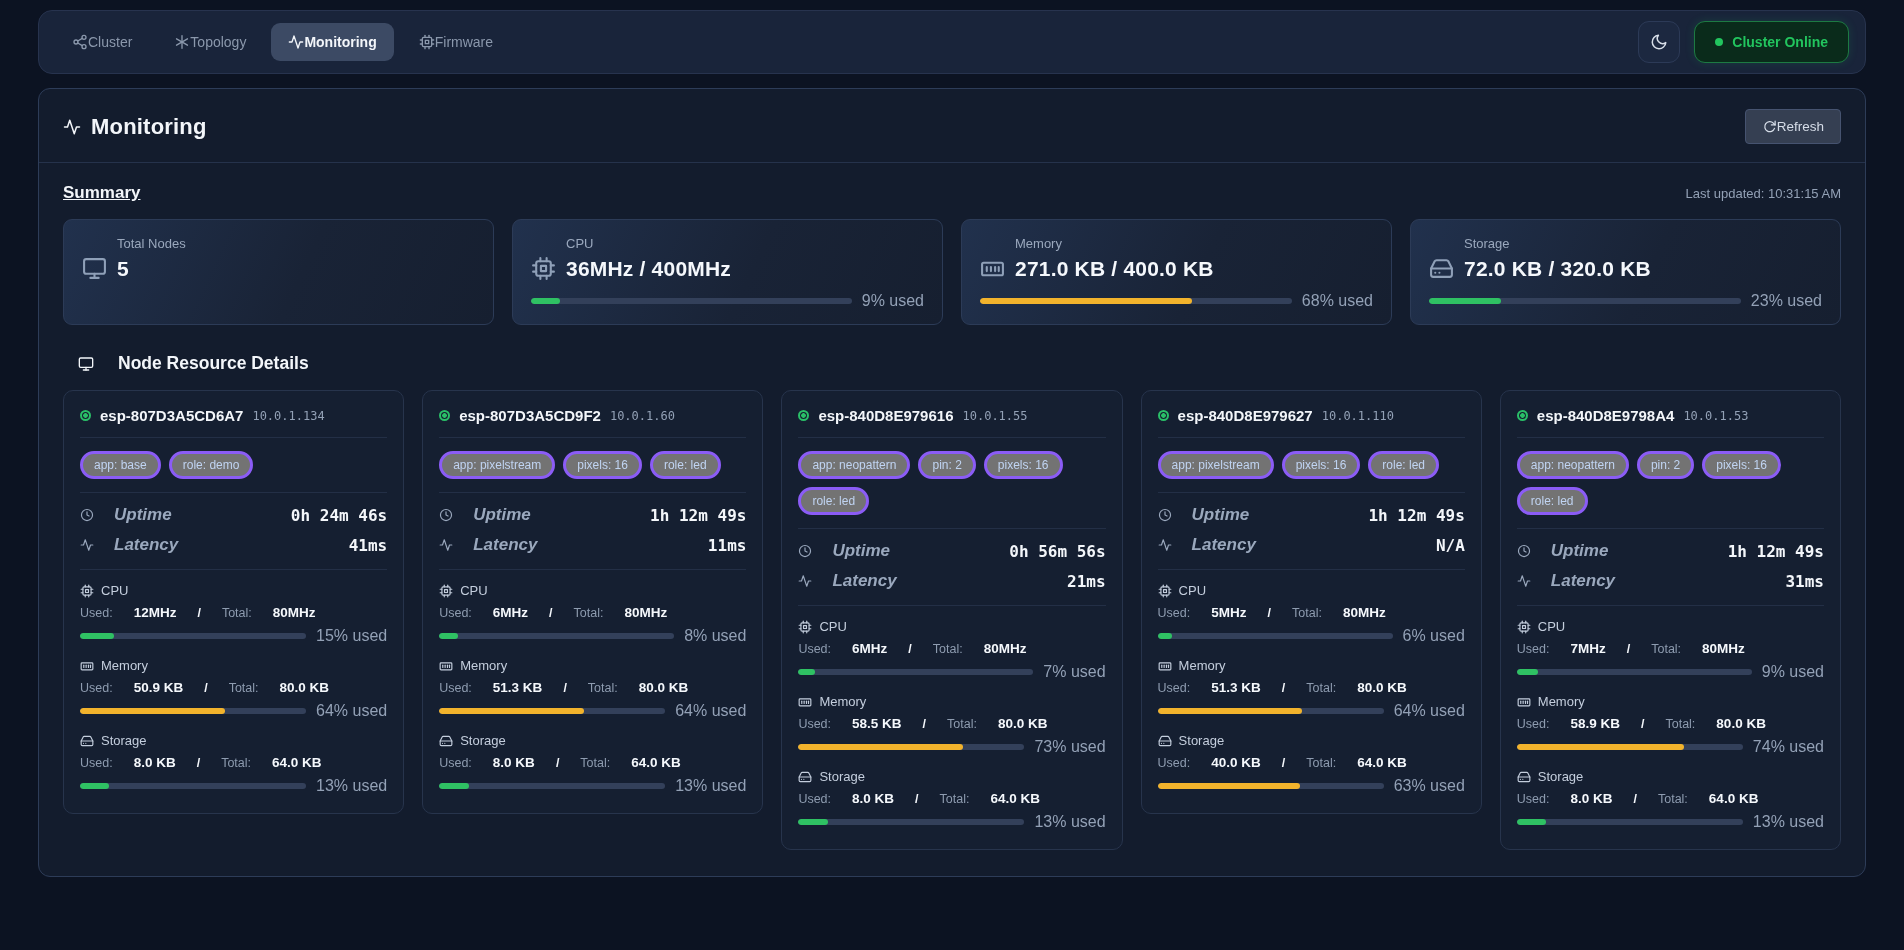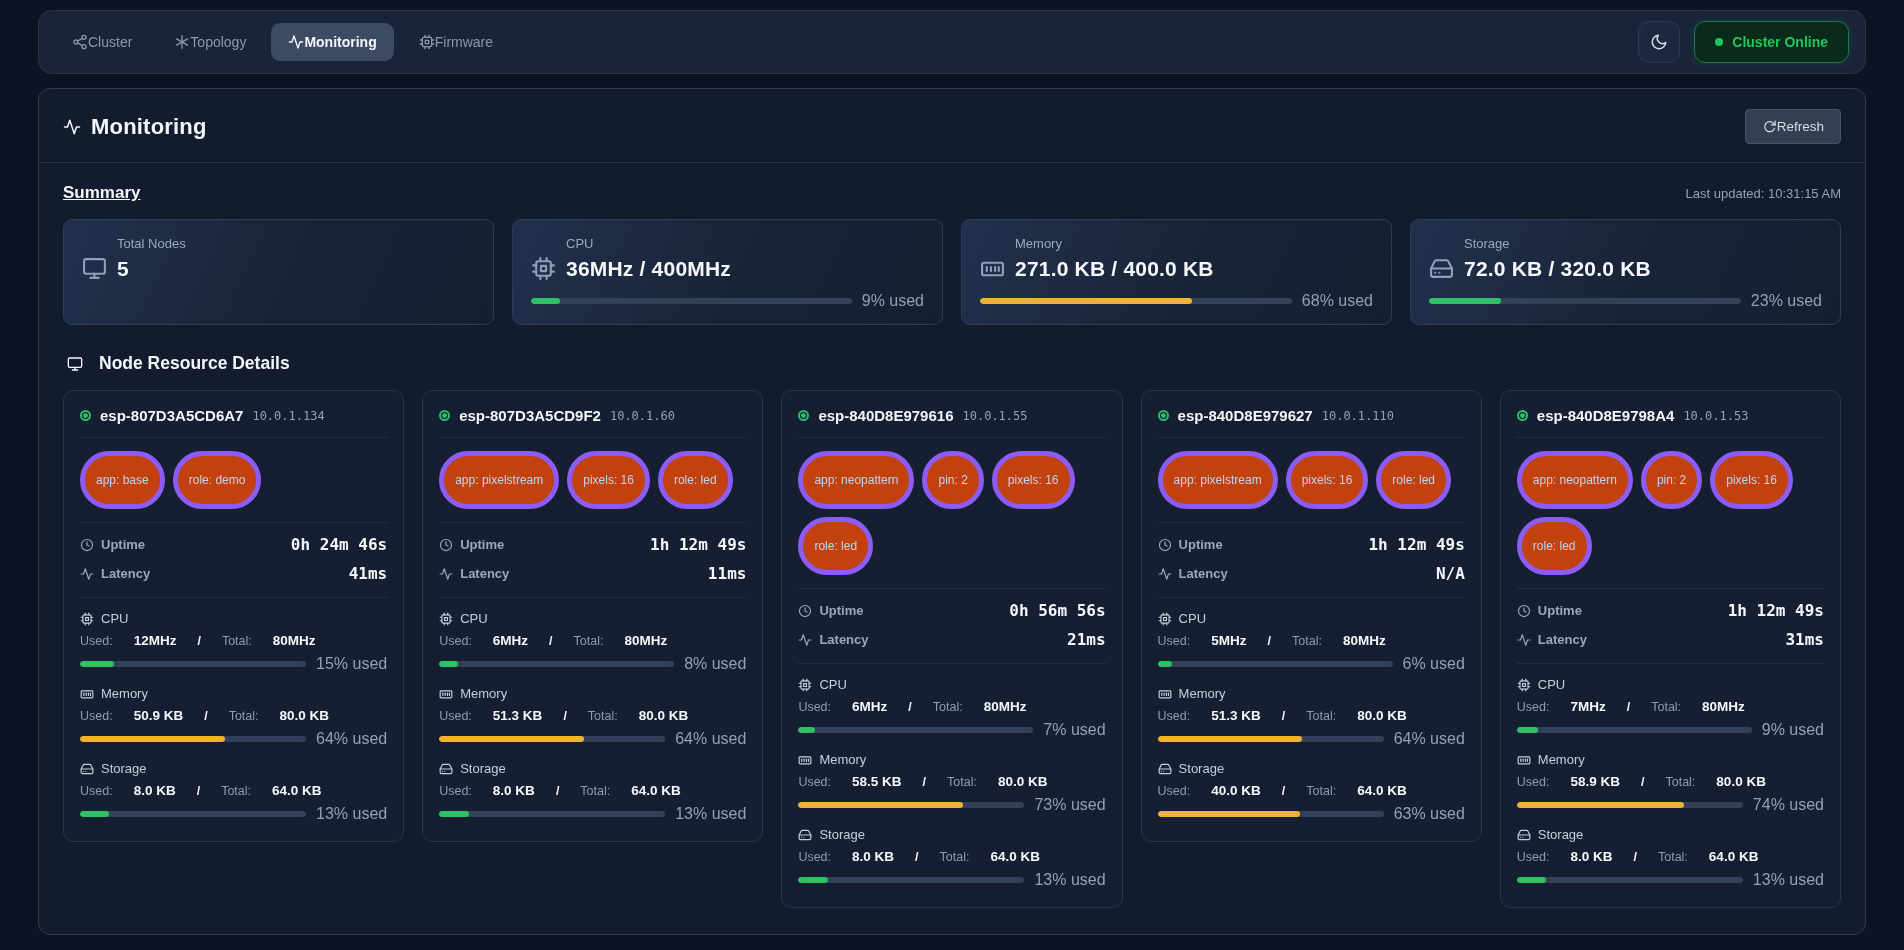--- a/index.html
+++ b/index.html
@@ -71,39 +71,39 @@
   .sum-value-row { display:flex; align-items:center; gap:10px; color:#8fa0b8; }
   .sum-value { color:#f5f8fc; font-size:21px; font-weight:700; letter-spacing:.2px; }
   .bar-row { display:flex; align-items:center; margin-top:11px; }
   .track { flex:1; height:6px; background:#33405a; border-radius:4px; overflow:hidden; }
   .fill { height:100%; border-radius:4px; width:0; }
   .fill.green { background:var(--bar-green,#2fc163); }
   .fill.yellow { background:var(--bar-yellow,#f2b32c); }
   .pct { color:#93a1b6; font-size:16px; margin-left:10px; min-width:54px; text-align:right; white-space:nowrap; }
 
   
-  .nodes-head { display:flex; align-items:center; gap:16px; margin:0 4px 16px; color:#f3f6fa; }
+  .nodes-head { display:flex; align-items:center; gap:24px; margin:0 15px 16px; color:#f3f6fa; }
   .nodes-head h2 { font-size:17.5px; font-weight:700; }
   .node-grid { display:grid; grid-template-columns:repeat(5,1fr); gap:18px; align-items:start; }
   .node-card { background:#151f31; border:1px solid #27344c; border-radius:10px; padding:16px; }
   .node-head { display:flex; align-items:center; gap:9px; padding-bottom:13px; border-bottom:1px solid #232f46; }
   .node-dot {
     width:11px; height:11px; border-radius:50%; border:2px solid #2abf68;
     background:radial-gradient(circle,#2abf68 0 2px,rgba(0,0,0,0) 2.6px);
   }
   .node-name { color:#f3f6fa; font-size:15px; font-weight:700; white-space:nowrap; }
   .node-ip { color:#93a1b6; font-size:12px; white-space:nowrap; }
   .badges { display:flex; flex-wrap:wrap; gap:8px; padding:13px 0; border-bottom:1px solid #232f46; }
   .badge {
-    background:#c2410c; color:#c0d4f2; font-size:12px; padding:17px 11px;
-    border-radius:999px; border:5px solid #8b5cf6; white-space:nowrap;
+    background:#737373; color:#c0d4f2; font-size:12px; padding:4px 11px;
+    border-radius:999px; border:3px solid #8b5cf6; white-space:nowrap;
   }
   .kv-block { padding:7px 0 9px; border-bottom:1px solid #232f46; }
   .kv { display:flex; align-items:center; justify-content:space-between; padding:5px 0; }
-  .kv-l { display:flex; align-items:center; gap:7px; color:#9aa8bd; font-size:13px; font-weight:600; }
+  .kv-l { display:flex; align-items:center; gap:20px; color:#9aa8bd; font-size:17px; font-weight:600;font-style:italic; }
   .kv-v { color:#f3f6fa; font-size:16px; font-weight:700; font-family:"DejaVu Sans Mono",monospace; }
   .res-list { padding-top:13px; }
   .res { margin-bottom:13px; }
   .res:last-child { margin-bottom:2px; }
   .res-head { display:flex; align-items:center; gap:7px; color:#c4cedd; font-size:13px; margin-bottom:7px; }
   .res-line { font-size:12.5px; color:#8e9cb0; margin-bottom:7px; display:flex; align-items:baseline; gap:21px; flex-wrap:nowrap; white-space:nowrap;text-align:center; }
   .res-line b { color:#f5f8fc; font-size:13.5px; font-weight:700; }
   .res-line b.sep { font-size:12.5px; }
   .node-card .pct { min-width:52px; }
 </style>

